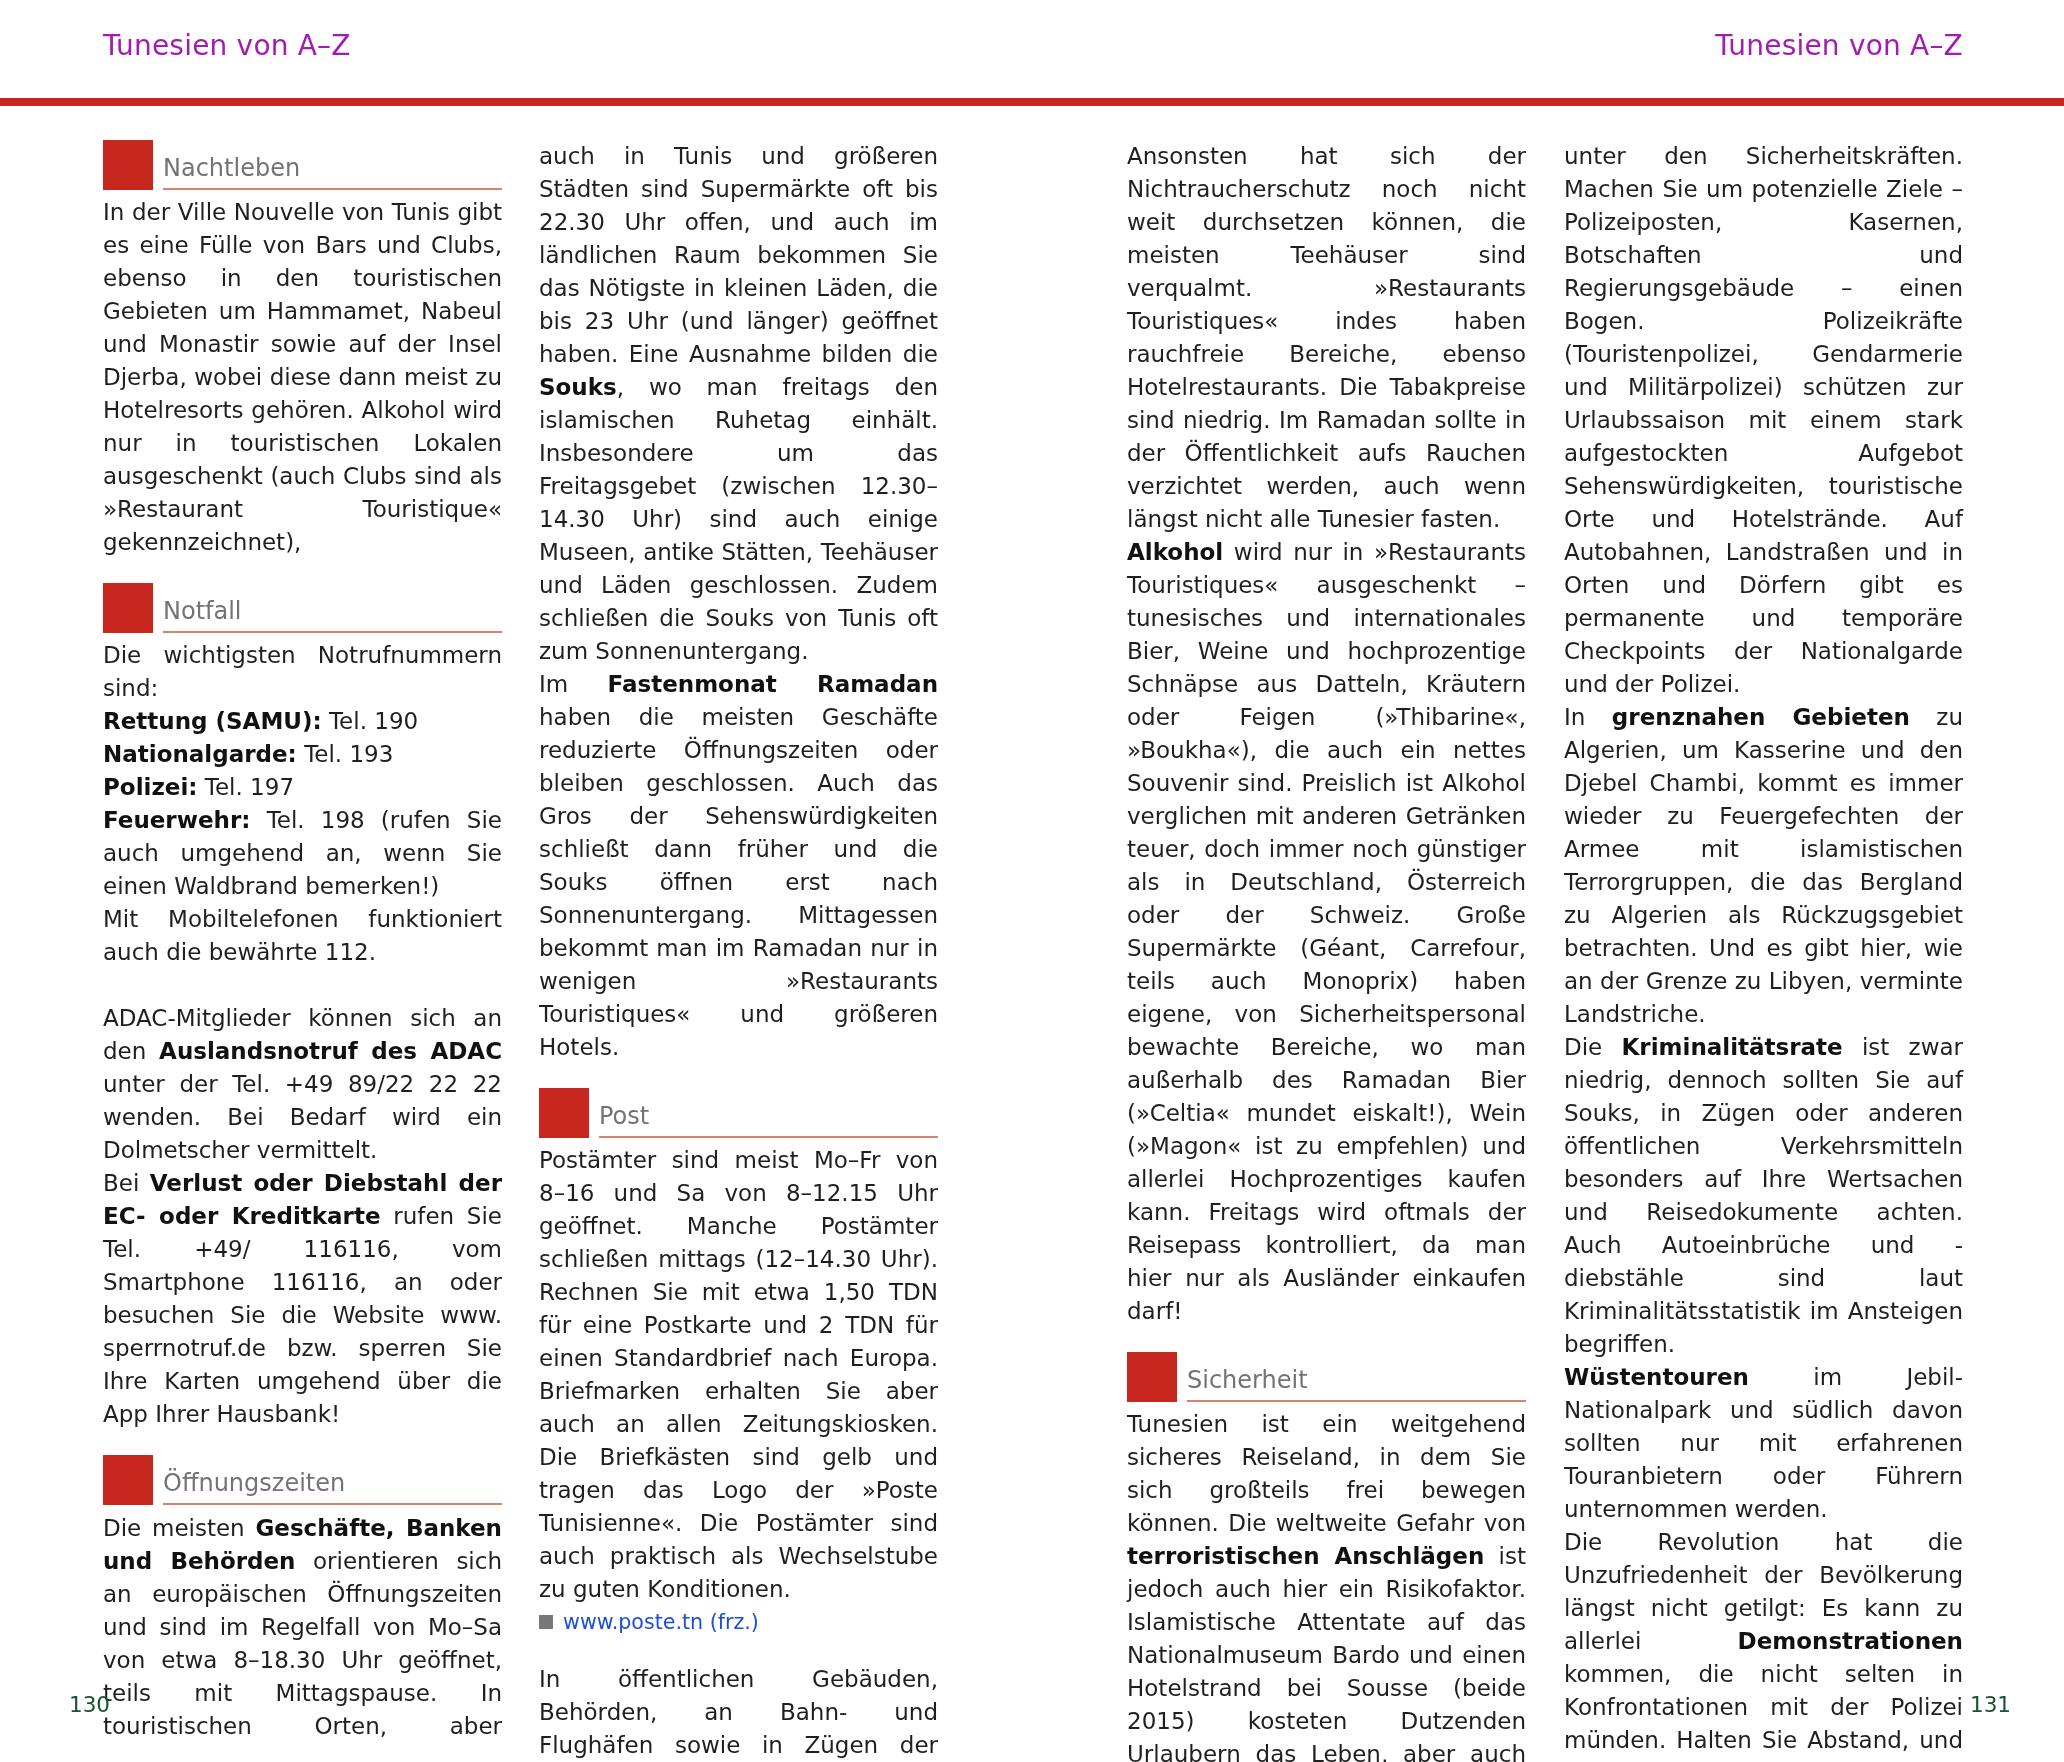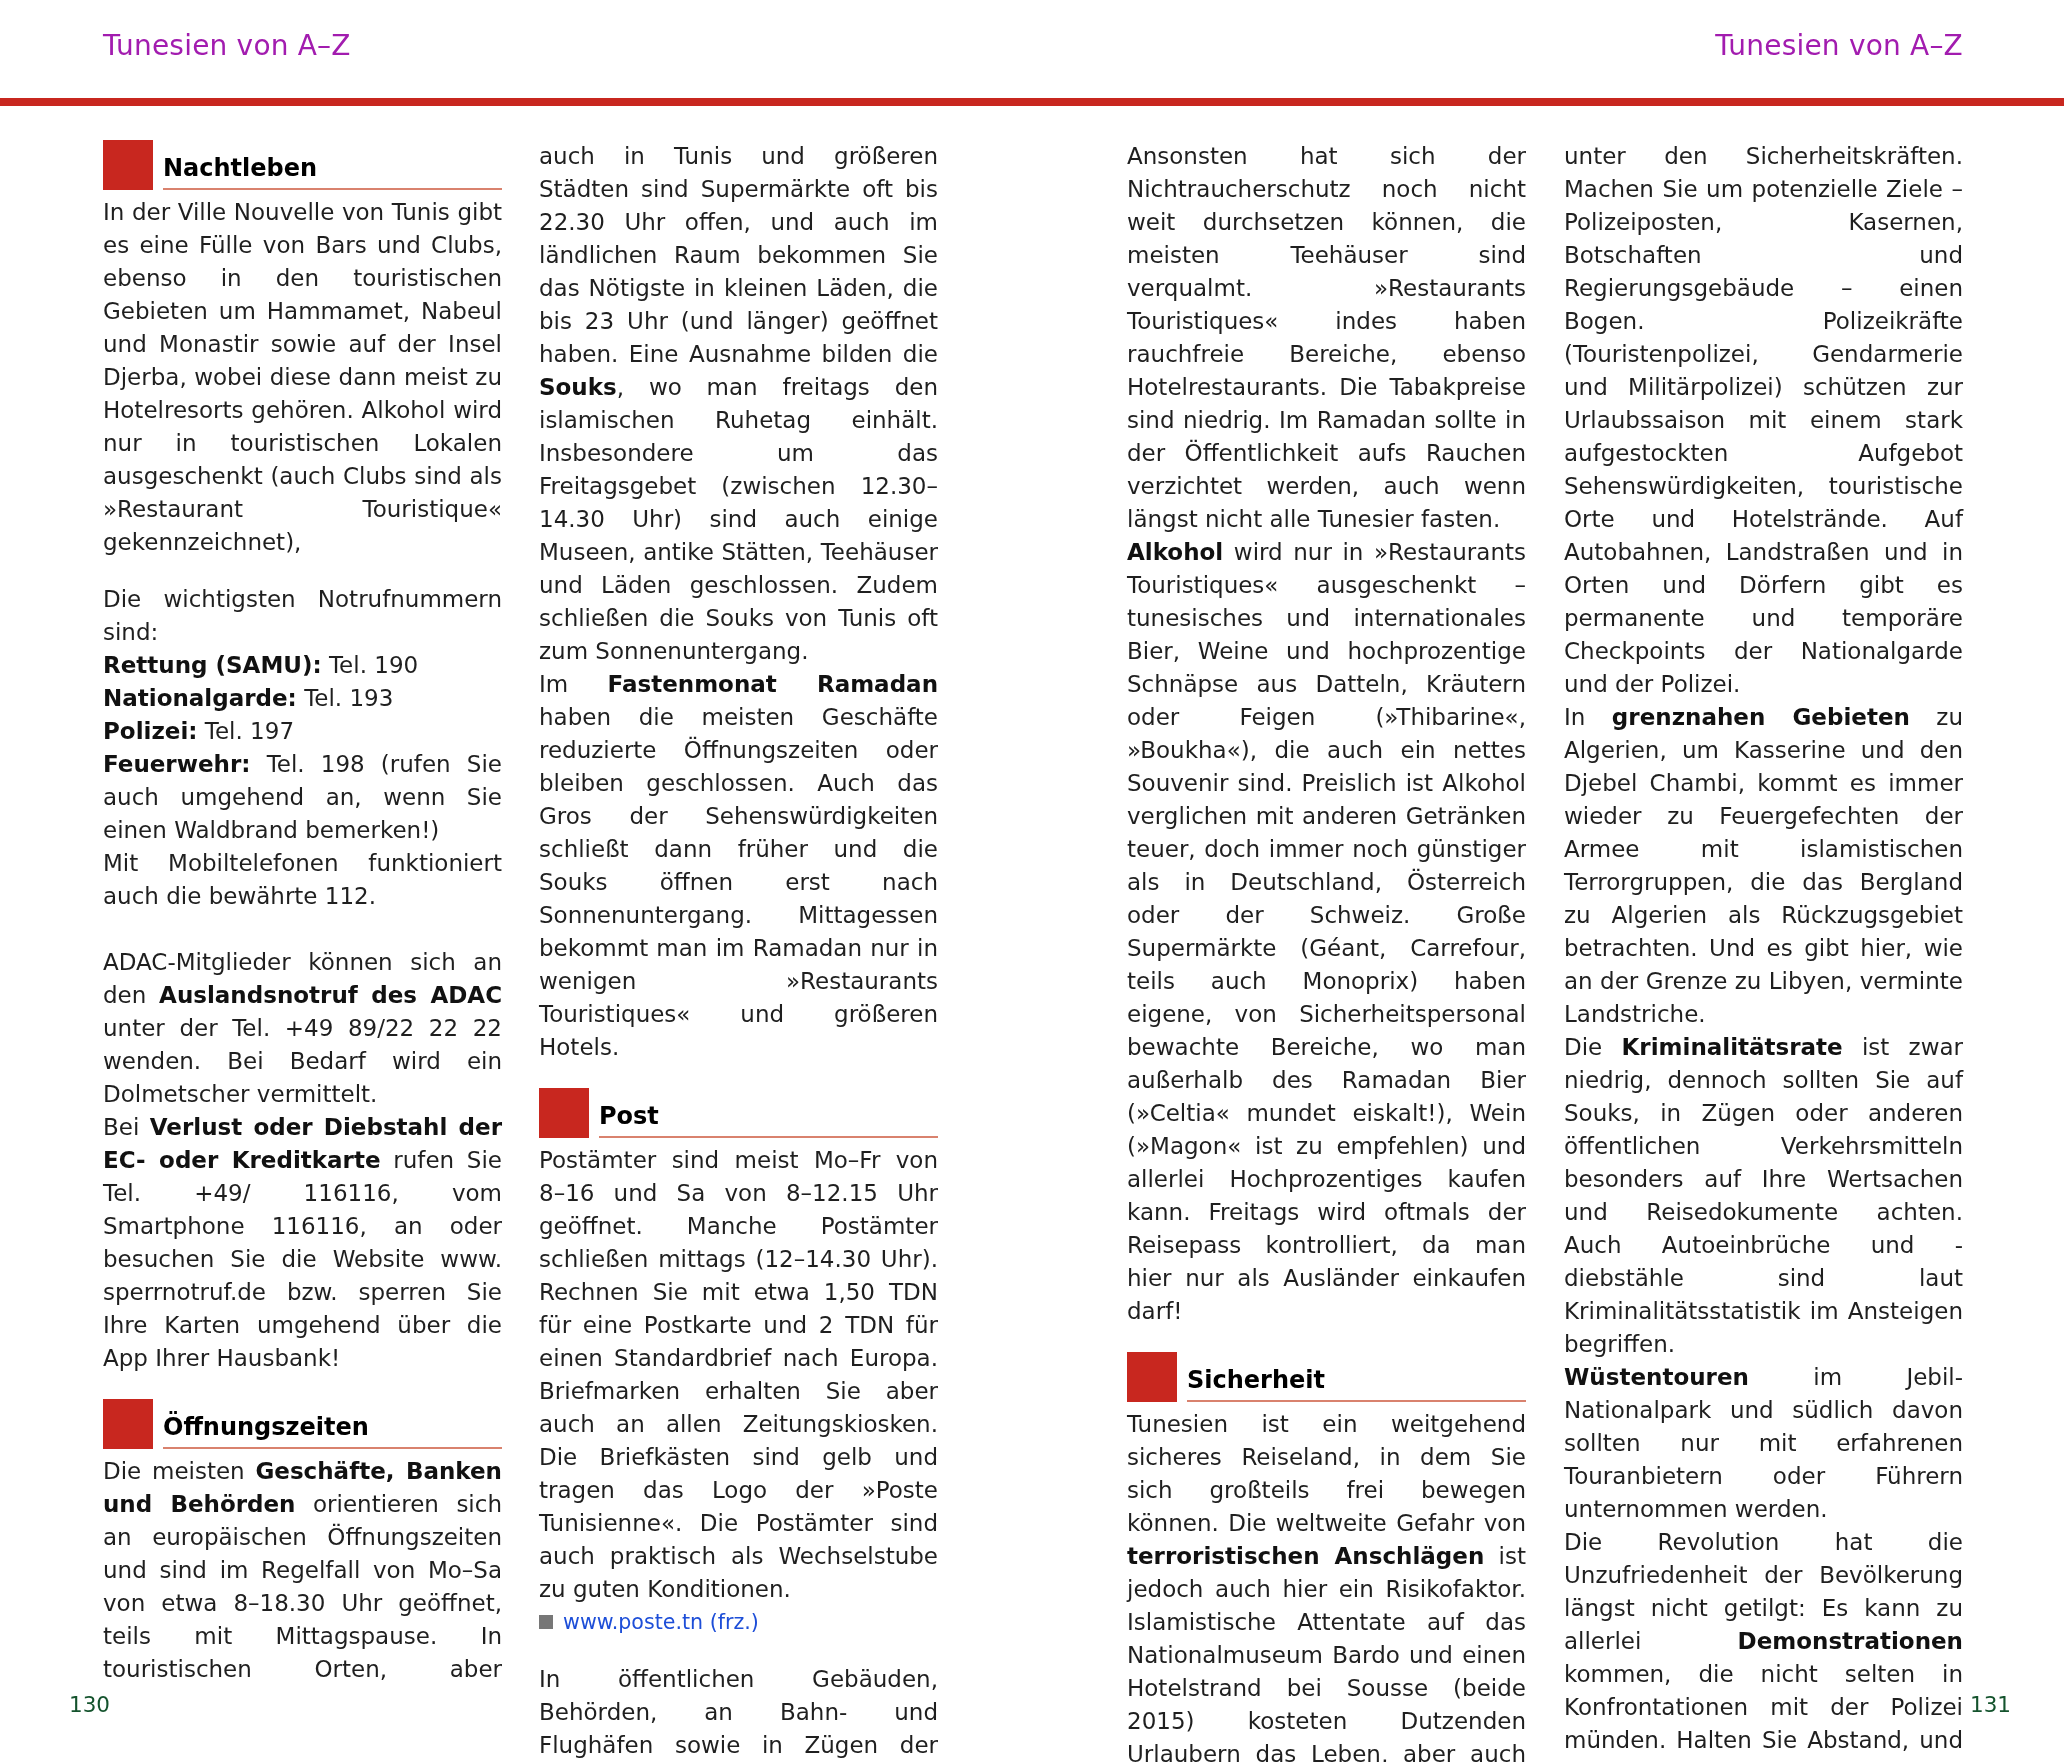--- a/index.html
+++ b/index.html
@@ -26,21 +26,21 @@
   .c2 { left: 539px; }
   .c3 { left: 1127px; }
   .c4 { left: 1564px; }
   .section-head {
     position: relative; height: 51px; margin-bottom: 5.2px;
   }
   .section-head .square {
     position: absolute; left: 0; top: 0; width: 50px; height: 50px; background: #c8271f;
   }
   .section-head .title {
-    position: absolute; left: 60px; top: 12px; font-weight: bold; font-size: 24px; color: #000000;
+    position: absolute; left: 60px; top: 12px; font-weight: normal; font-size: 24px; color: #737373;
   }
   .section-head .underline {
     position: absolute; left: 60px; right: 0; top: 48px; height: 1.7px; background: #d9826e;
   }
   .gap { height: 33px; }
   .gap-s { height: 24px; }
   .weblink { font-size: 20.6px; color: #1d4ed8; }
   .weblink .sq {
     display: inline-block; width: 13.8px; height: 13.8px; background: #777; margin-right: 10.3px; vertical-align: 0px;
   }
@@ -58,20 +58,25 @@
 
 <div class="col c1">
   <div class="section-head">
     <div class="square"></div>
     <div class="title">Nachtleben</div>
     <div class="underline"></div>
   </div>
   <p>In der Ville Nouvelle von Tunis gibt es eine Fülle von Bars und Clubs, ebenso in den touristischen Gebieten um Hammamet, Nabeul und Monastir sowie auf der Insel Djerba, wobei diese dann meist zu Hotelresorts gehören. Alkohol wird nur in touristischen Lokalen ausgeschenkt (auch Clubs sind als »Restaurant Touristique« gekennzeichnet),</p>
   <div class="gap-s"></div>
 
+  <div class="section-head">
+    <div class="square"></div>
+    <div class="title">Notfall</div>
+    <div class="underline"></div>
+  </div>
   <p>Die wichtigsten Notrufnummern sind:</p>
   <p><b>Rettung (SAMU):</b><span> Tel. 190</span></p>
   <p><b>Nationalgarde:</b><span> Tel. 193</span></p>
   <p><b>Polizei:</b><span> Tel. 197</span></p>
   <p><b>Feuerwehr:</b><span> Tel. 198 (rufen Sie auch umgehend an, wenn Sie einen Waldbrand bemerken!)</span></p>
   <p>Mit Mobiltelefonen funktioniert auch die bewährte 112.</p>
   <div class="gap"></div>
   <p><span>ADAC-Mitglieder können sich an den </span><b>Auslandsnotruf des ADAC</b><span> unter der Tel. +49 89/22 22 22 wenden. Bei Bedarf wird ein Dolmetscher vermittelt.</span></p>
   <p><span>Bei </span><b>Verlust oder Diebstahl der EC- oder Kreditkarte</b><span> rufen Sie Tel. +49/ 116116, vom Smartphone 116116, an oder besuchen Sie die Website www. sperrnotruf.de bzw. sperren Sie Ihre Karten umgehend über die App Ihrer Hausbank!</span></p>
   <div class="gap-s"></div>

